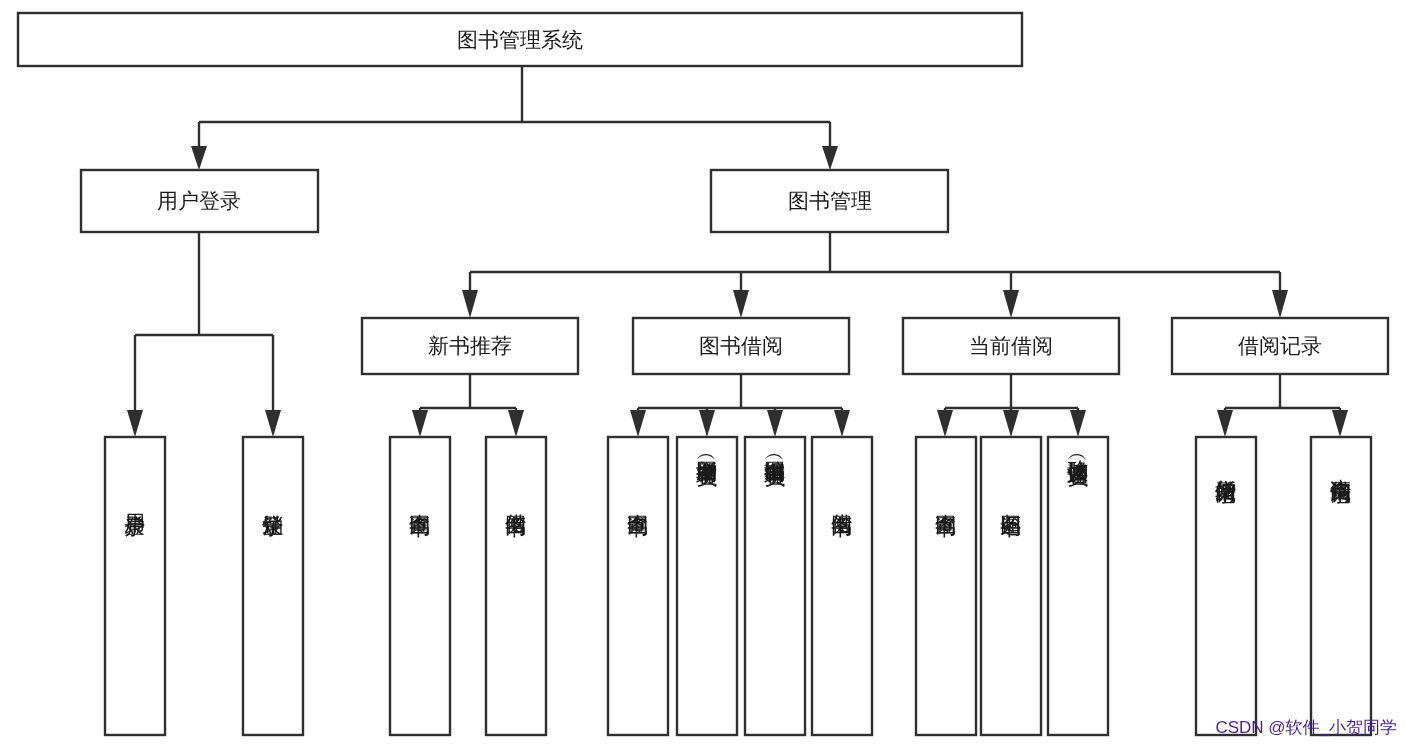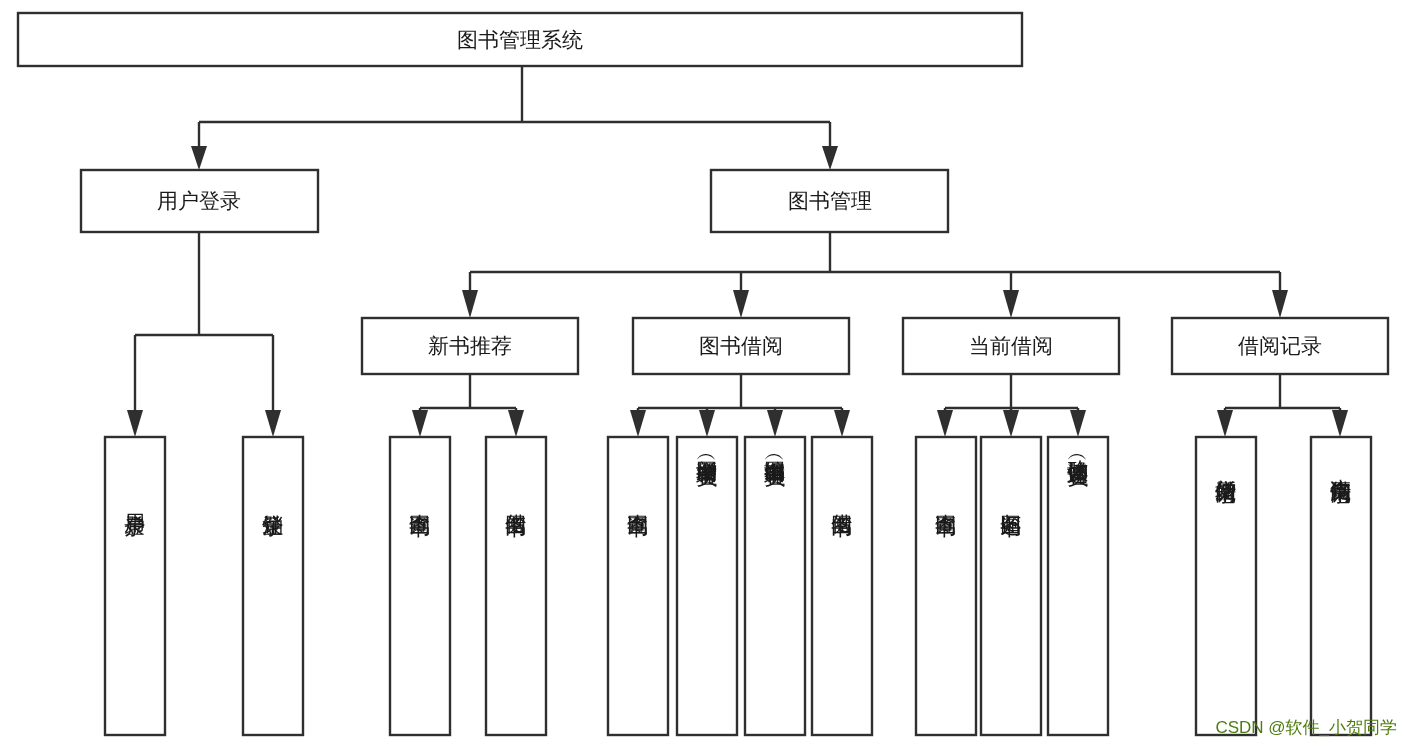--- a/index.html
+++ b/index.html
@@ -62,21 +62,21 @@
     justify-content: flex-start;
     white-space: nowrap;
     pointer-events: none;
   }
   .watermark {
     position: absolute;
     right: 8px;
     bottom: 8px;
     font-family: "Liberation Sans", "DejaVu Sans", sans-serif;
     font-size: 17px;
-    color: #4d7c0f;
+    color: #4c1d95;
     white-space: nowrap;
   }
 </style>
 </head>
 <body>
 
 <div id="diagram-root">
 
   <svg id="flow" viewBox="0 0 1405 747">
     <defs></defs>

